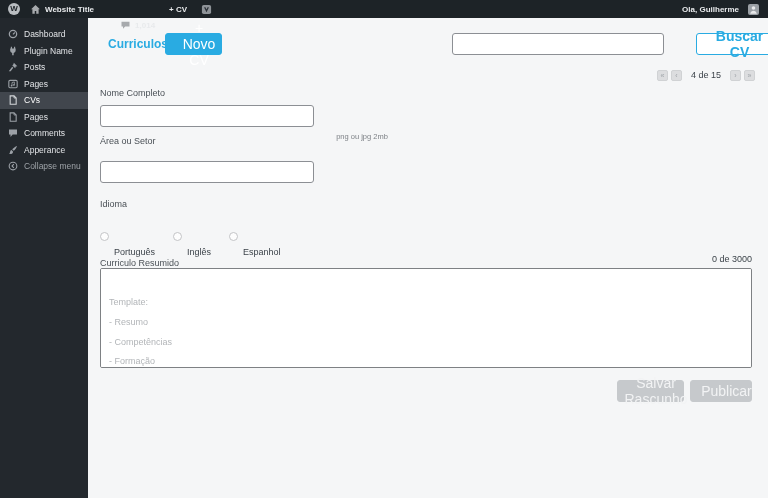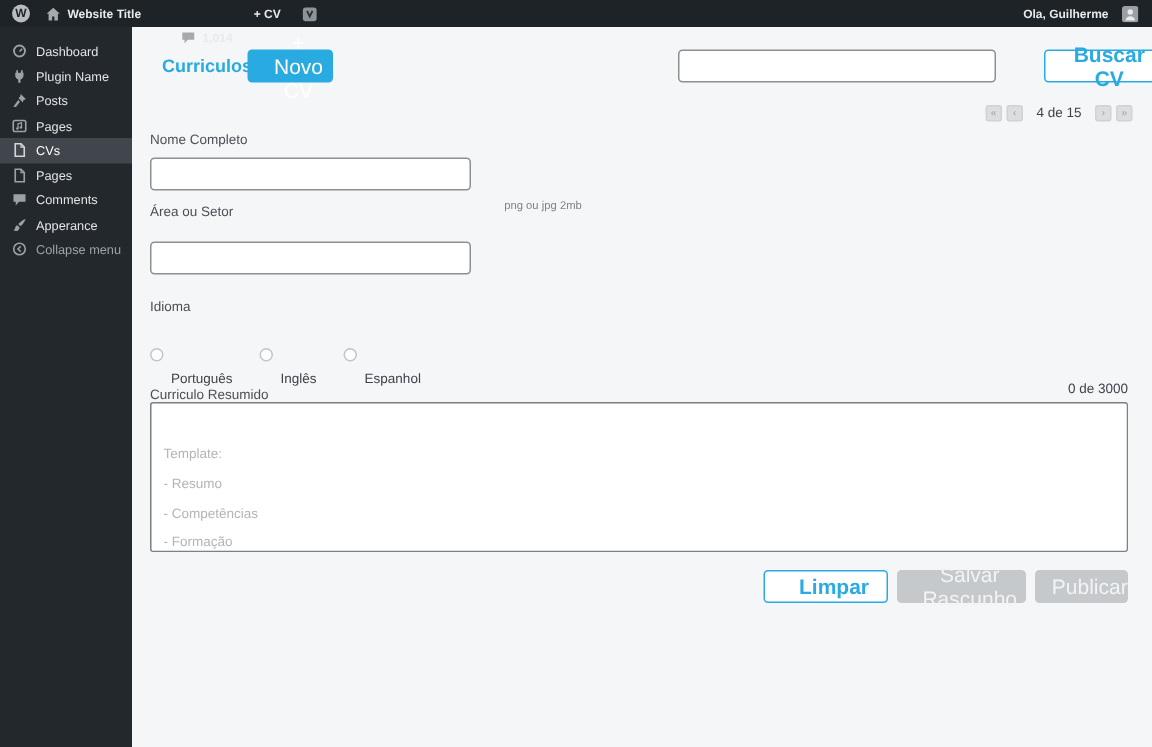--- a/index.html
+++ b/index.html
@@ -79,21 +79,21 @@
   .counter { right:16px; top:236px; font-size:9px; color:#3c434a; }
   .cv-textarea { left:12px; top:250px; width:652px; height:100px;
     border:1px solid #7e8184; border-radius:2px; background:#fff; resize:none;
     font-family:"Liberation Sans",sans-serif; font-size:9px; color:#3c434a;
     padding:24px 8px; line-height:2.2; }
   .cv-textarea::placeholder { color:#b2b5b8; }
   .search-input::placeholder, .text-input::placeholder { color:#b2b5b8; }
 
   .actions { top:362px; right:16px; display:flex; gap:6px; }
   .btn-limpar { width:83px; height:22px; font-weight:bold; }
-  .btn-salvar { width:86px; height:22px; }
+  .btn-salvar { width:67px; height:22px; }
   .btn-publicar { width:62px; height:22px; }
 </style>
 </head>
 <body>
 
 <div class="adminbar">
   <div class="ab-item" style="margin-right:10px;">
     <span class="wp-circle">W</span>
   </div>
   <div class="ab-item">
@@ -250,17 +250,16 @@
 
   <div class="abs field-label lbl-resumo">Curriculo Resumido</div>
   <div class="abs counter">0 de 3000</div>
 
   <textarea class="abs cv-textarea" placeholder="Template:
 - Resumo
 - Competências
 - Formação" style=""></textarea>
 
   <div class="abs actions">
-    <button class="btn btn-outline btn-limpar">Limpar</button>
     <button class="btn btn-disabled btn-salvar">Salvar Rascunho</button>
     <button class="btn btn-disabled btn-publicar">Publicar</button>
   </div>
 </div>
 
 </body></html>

